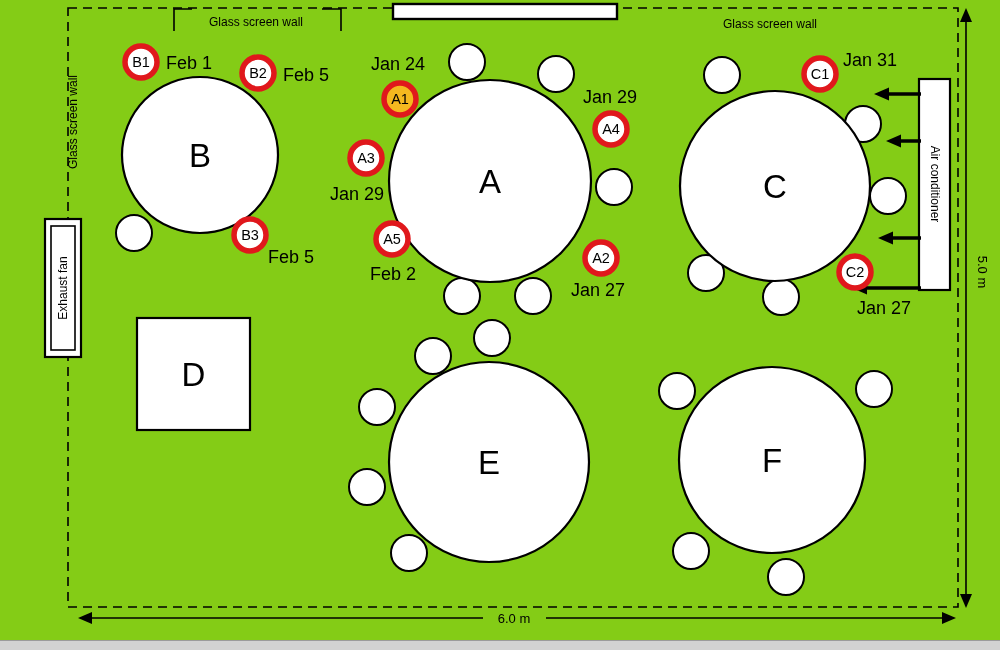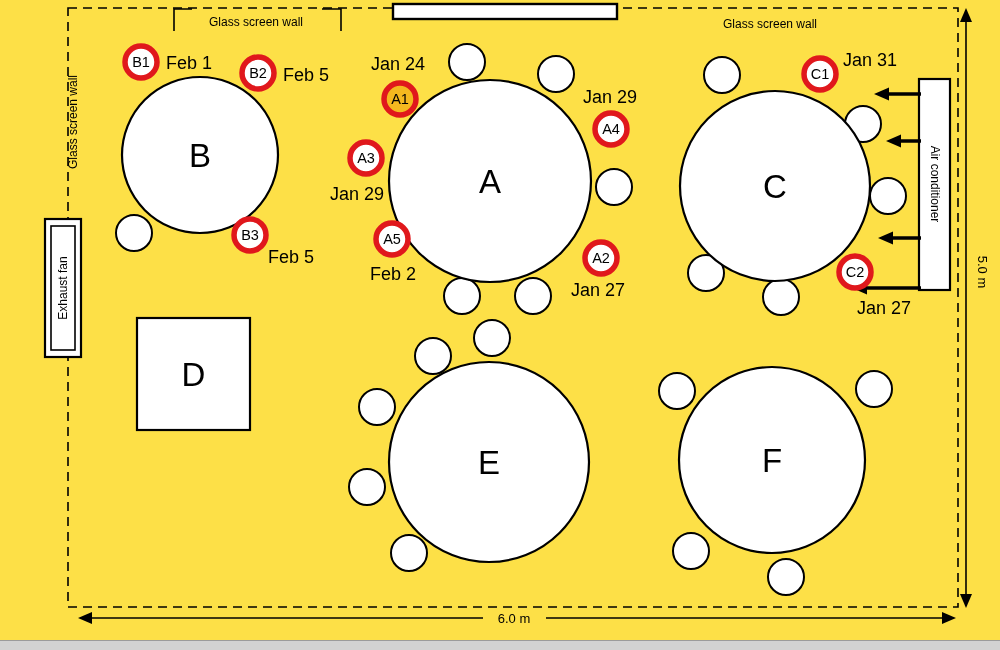--- a/index.html
+++ b/index.html
@@ -1,16 +1,16 @@
 <!DOCTYPE html>
 <html><head>
 <meta charset="utf-8">
 <style>
   html,body{margin:0;padding:0;background:#ffffff}
-  .stage{position:relative;width:1000px;height:650px;background:#fde047;overflow:hidden}
+  .stage{position:relative;width:1000px;height:650px;background:#84cc16;overflow:hidden}
   svg{display:block}
   svg text{font-family:"Liberation Sans",sans-serif;fill:#000}
   .table{fill:#ffffff;stroke:#000;stroke-width:2.2}
   .seat{fill:#ffffff;stroke:#000;stroke-width:2}
   .case-ring{stroke-width:5.5}
   .table-label{font-size:33px;text-anchor:middle}
   .case-label{font-size:14.5px;text-anchor:middle}
   .date-label{font-size:18px}
   .wall-label{font-size:12px;text-anchor:middle}
   .dim-label{font-size:13px;text-anchor:middle}

